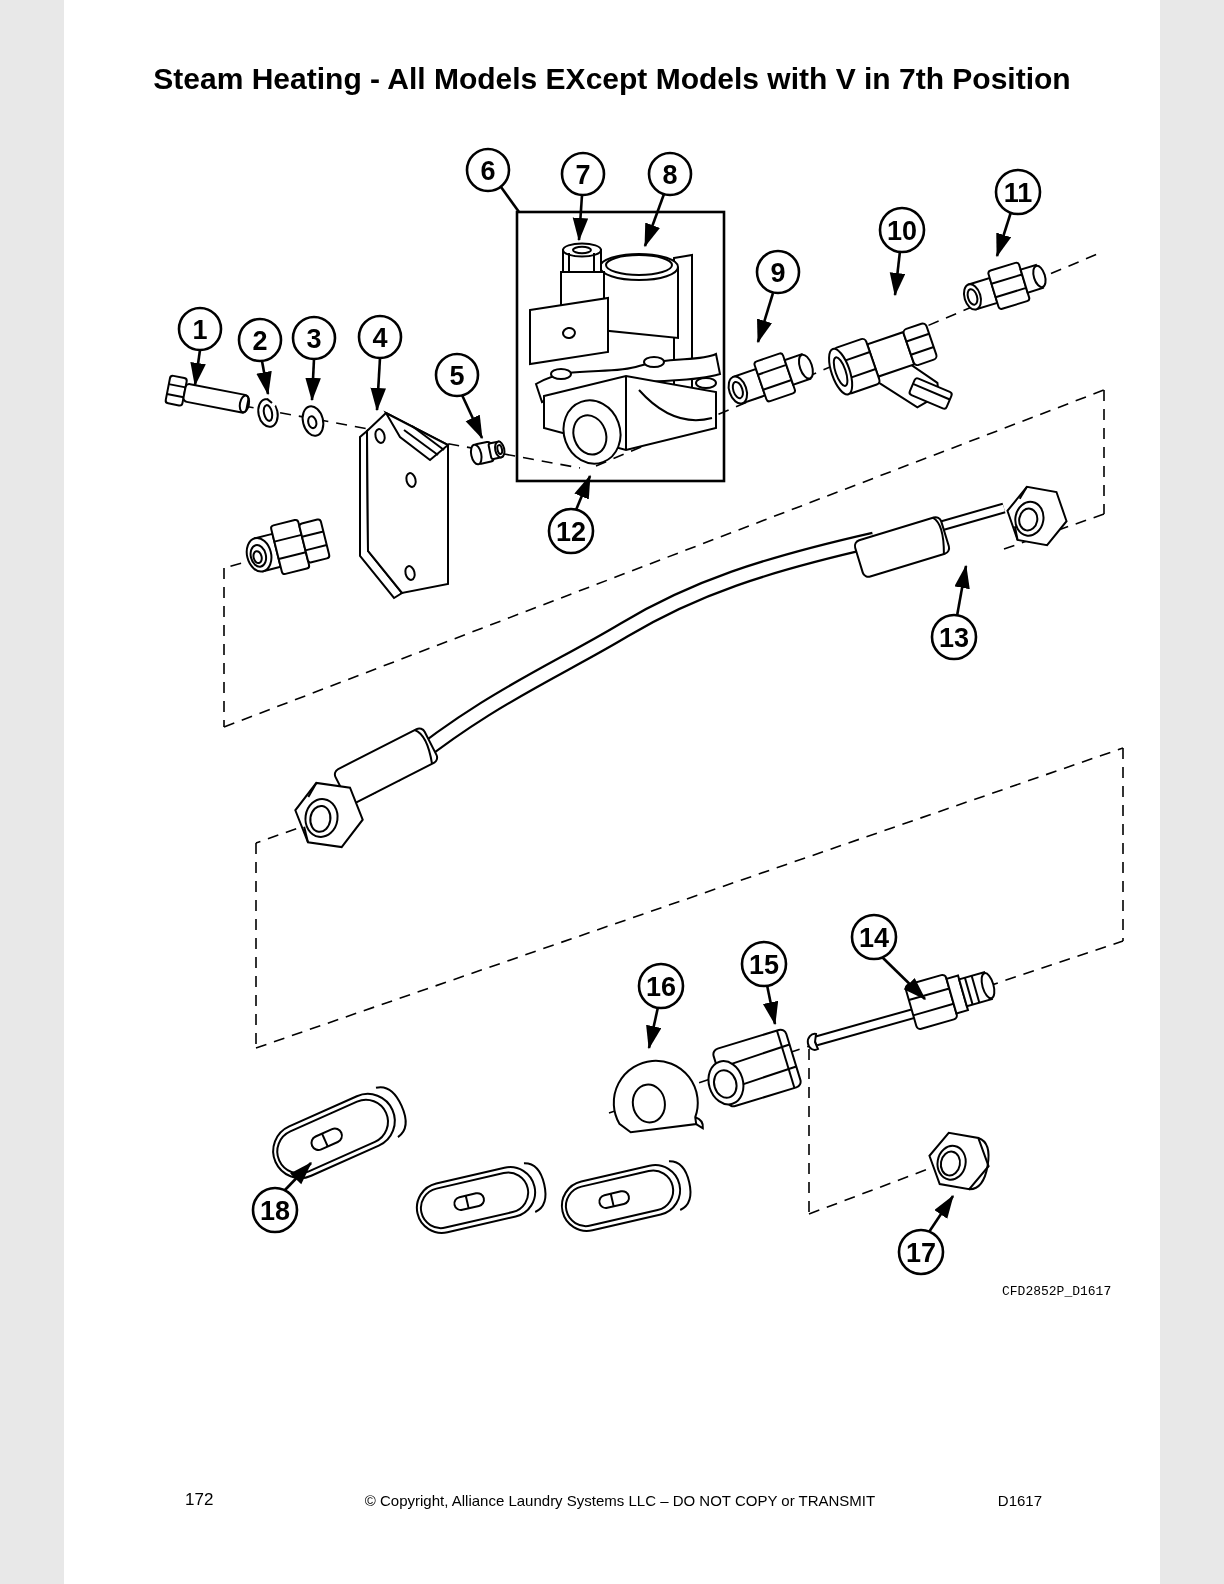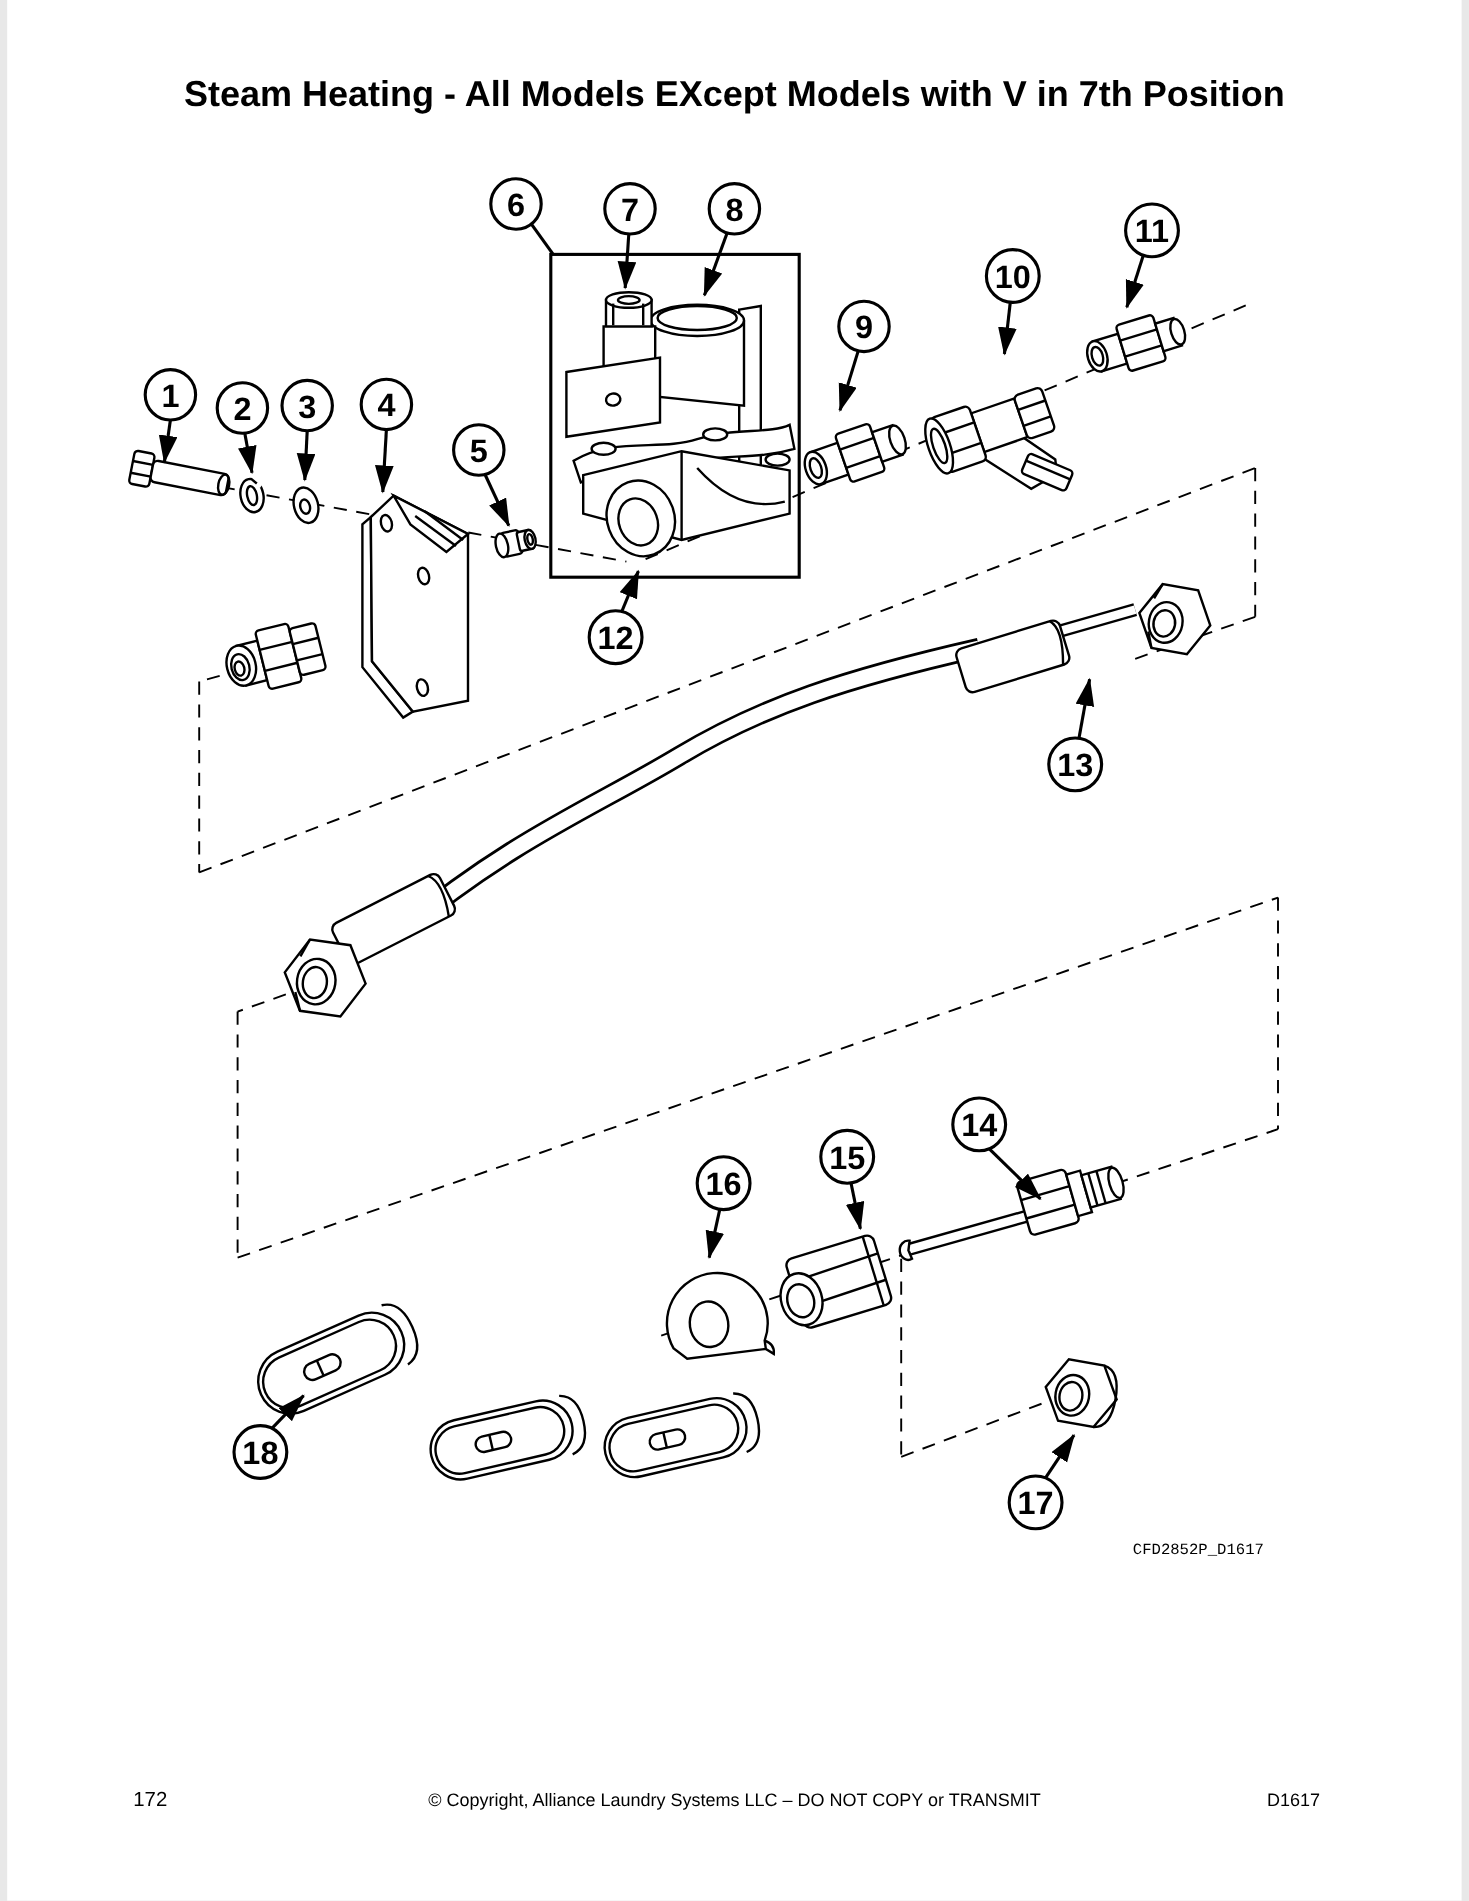--- a/index.html
+++ b/index.html
@@ -1,18 +1,18 @@
 <!DOCTYPE html>
 <html><head>
 <meta charset="utf-8">
 <style>
   html,body{margin:0;padding:0;background:#e8e8e8;}
   .page{
     position:relative;
-    width:1212px;height:1584px;
+    width:1096px;height:1584px;
     background:#ffffff;
     font-family:"Liberation Sans", sans-serif;
     color:#000;
     overflow:hidden;
     margin:0 auto;
   }
   .title{
     position:absolute;
     top:62px;left:0;right:0;
     text-align:center;
@@ -25,21 +25,21 @@
     top:0;left:0;
   }
   .figcode{
     position:absolute;
     top:1284px;left:938px;
     font-size:13px;
     font-family:Liberation Mono, monospace;
   }
   .footer{
     position:absolute;
-    top:1490px;left:0;right:0;height:30px;
+    top:1490px;left:16px;right:0;height:30px;
     font-size:15px;
   }
   .footer .pageno{position:absolute;left:105px;top:0;font-size:17px;}
   .footer .copyright{position:absolute;left:0;right:0;text-align:center;top:2px;}
   .footer .doccode{position:absolute;right:118px;top:2px;}
   
   .ln{stroke:#000;stroke-width:2;fill:none;}
   .lnw{stroke:#000;stroke-width:2;fill:#fff;}
   .dash{stroke:#000;stroke-width:1.6;fill:none;stroke-dasharray:11 8;}
   .hoseO{stroke:#000;stroke-width:17;fill:none;}

